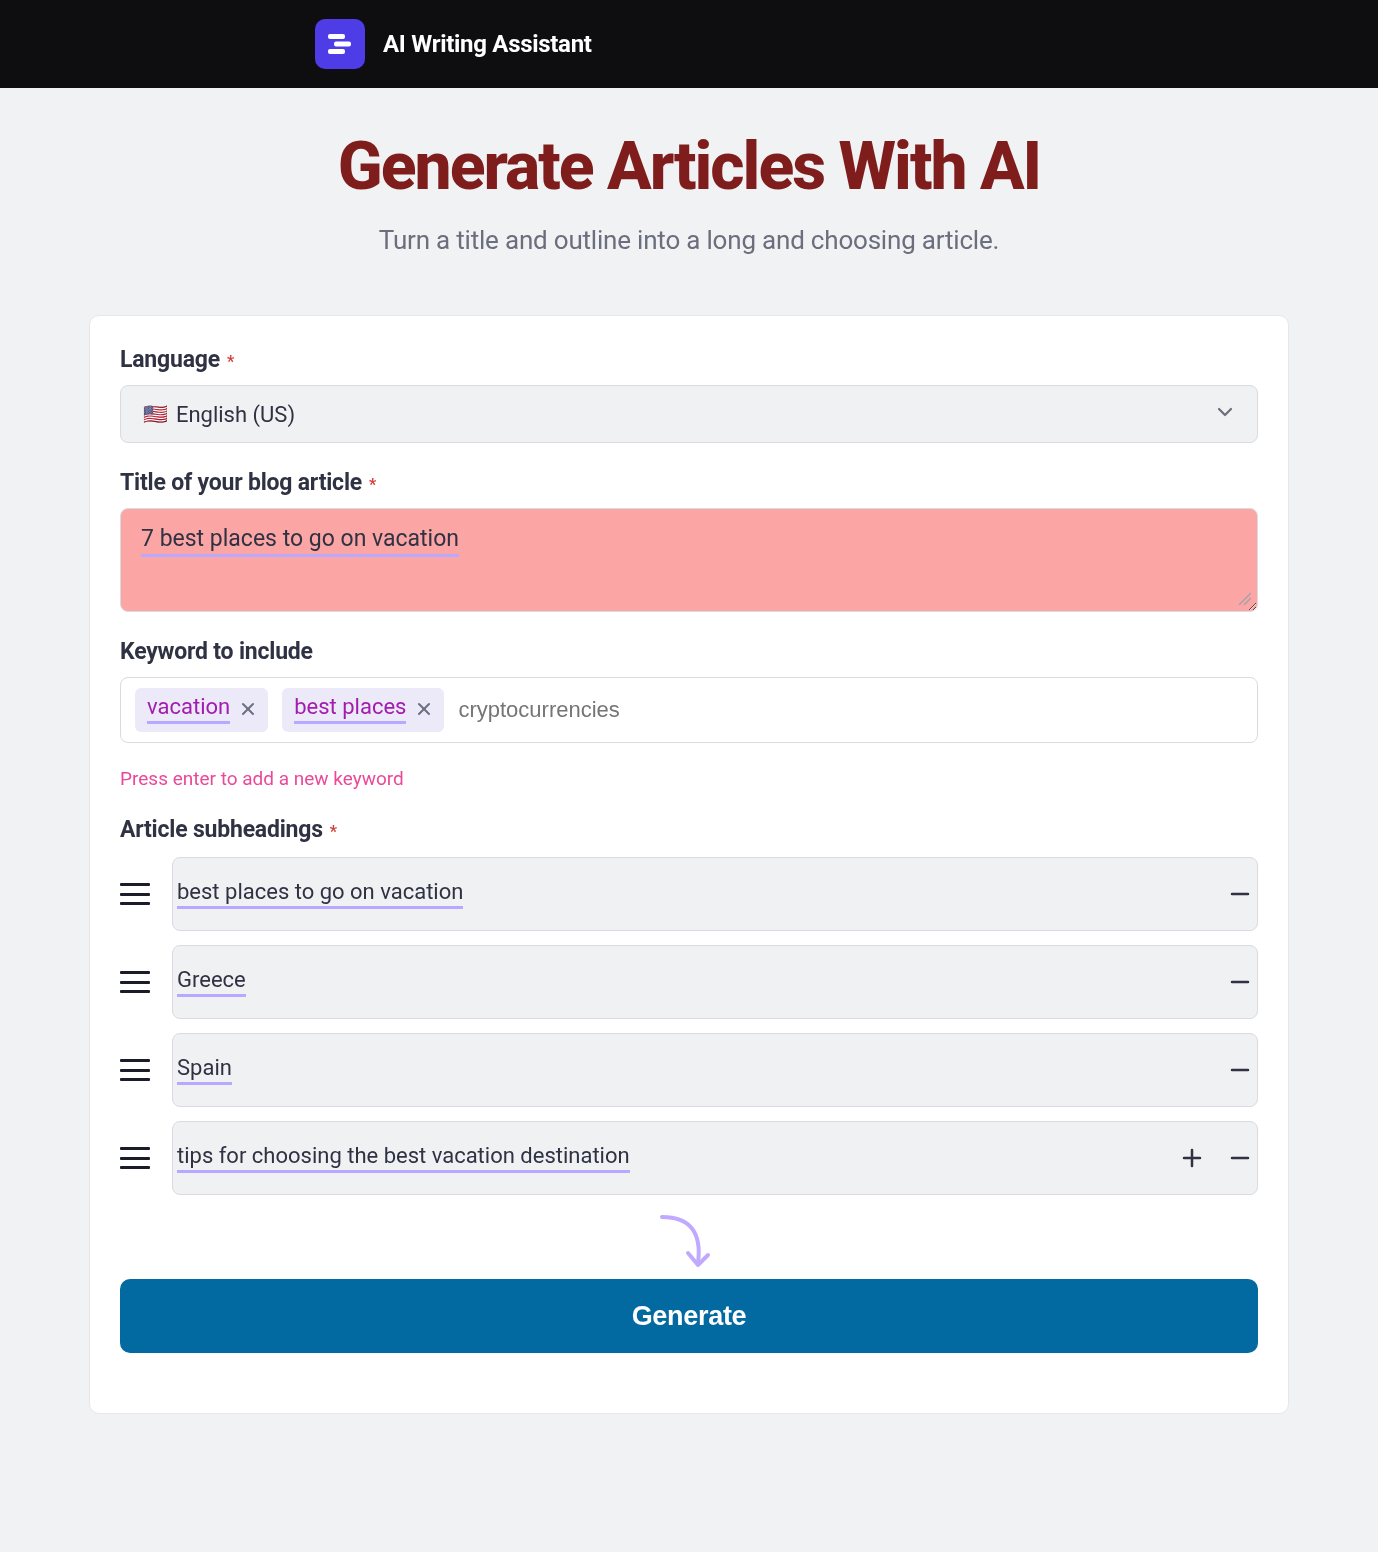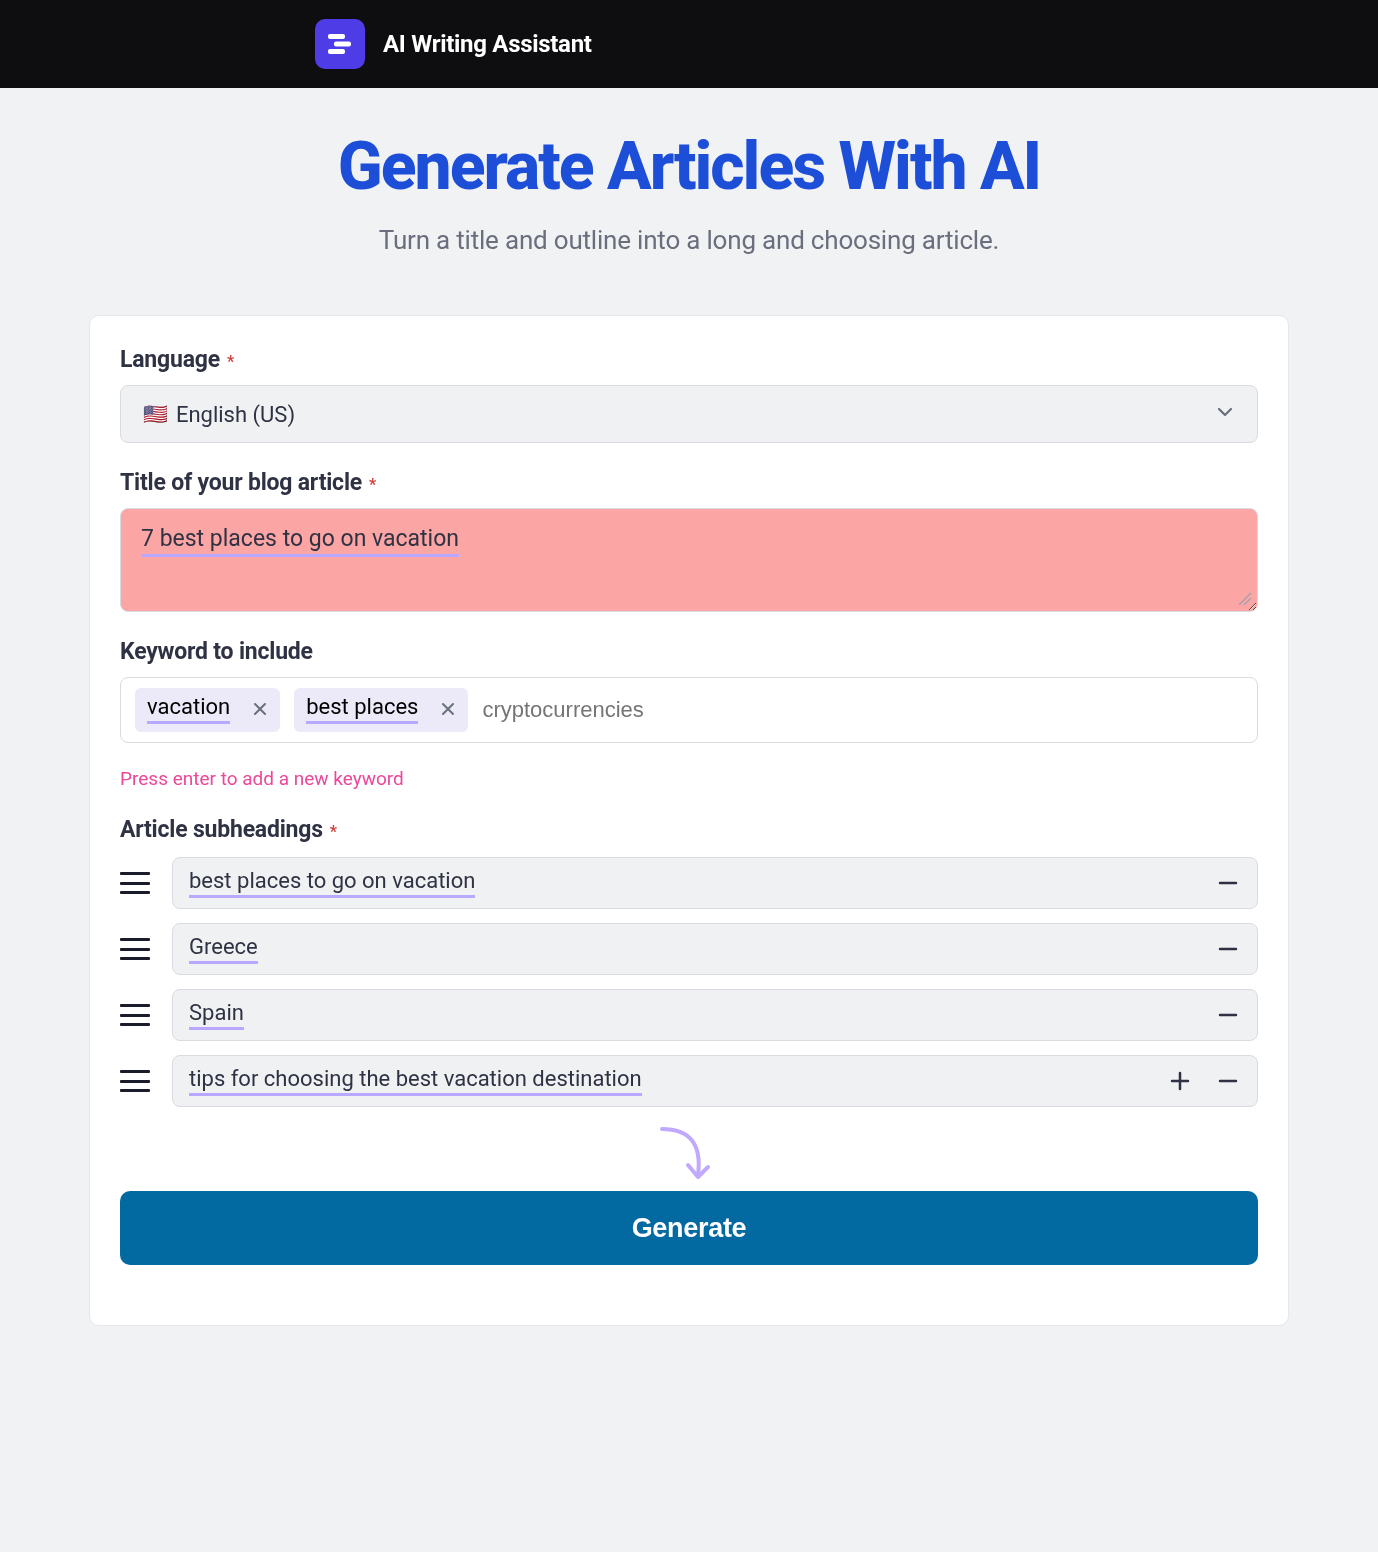--- a/index.html
+++ b/index.html
@@ -1,41 +1,41 @@
 <!DOCTYPE html>
 <html><head>
   <meta charset="utf-8">
   <style>
     * { margin:0; padding:0; box-sizing:border-box; }
     body { font-family:-apple-system,BlinkMacSystemFont,"Segoe UI",Roboto,Helvetica,Arial,sans-serif; background:#f1f2f4; width:1378px; height:1552px; overflow:hidden; }
     .topbar { background:#0e0e11; height:88px; display:flex; align-items:center; padding-left:315px; gap:18px; }
     .logo-box { width:50px; height:50px; background:#4e3ce6; border-radius:10px; display:flex; align-items:center; justify-content:center; }
     .app-title { color:#fff; font-size:24px; font-weight:700; letter-spacing:-0.3px; }
     .page { width:100%; padding-top:40px; }
-    .h1 { text-align:center; font-size:66px; font-weight:800; letter-spacing:-2px; color:#1d4ed8; }
+    .h1 { text-align:center; font-size:66px; font-weight:800; letter-spacing:-2px; color:#7f1d1d; }
     .subtitle { text-align:center; font-size:26px; color:#6a6e7d; margin-top:20px; letter-spacing:-0.2px; }
     .card { background:#fff; width:1200px; margin:60px auto 0; border-radius:10px; border:1px solid #e6e7eb; padding:30px; }
     .field-block { margin-bottom:26px; }
     .lbl { font-size:23px; font-weight:700; color:#2f3243; letter-spacing:-0.2px; }
     .req { color:#d43f3a; font-weight:700; margin-left:3px; }
     .select-row { margin-top:12px; background:#f0f1f3; border:1px solid #d9dbe1; border-radius:8px; height:58px; display:flex; align-items:center; padding:0 22px; position:relative; }
     .select-text { font-size:22px; color:#2f3243; }
     .chevron { position:absolute; right:22px; color:#6a6e7d; }
     .textarea-box { margin-top:12px; background:#fca5a5; border:1px solid #d9dbe1; border-radius:8px; height:104px; padding:16px 20px; font-size:23px; color:#2f3243; position:relative; resize:both; overflow:hidden; }
     .resize-handle { position:absolute; right:6px; bottom:6px; width:14px; height:14px; }
     .underline { border-bottom:3px solid #b9a8ff; padding-bottom:2px; display:inline; }
     .kw-box { margin-top:12px; background:#fff; border:1px solid #d9dbe1; border-radius:8px; min-height:58px; display:flex; align-items:center; padding:10px 14px; gap:14px; flex-wrap:wrap; }
-    .chip { background:#eceaf9; border-radius:6px; padding:6px 12px 8px 12px; display:flex; align-items:center; gap:22px; font-size:22px; color:#000000; }
+    .chip { background:#eceaf9; border-radius:6px; padding:6px 12px 8px 12px; display:flex; align-items:center; gap:10px; font-size:22px; color:#a21caf; }
     .chip .x { color:#6a6e7d; cursor:pointer; display:flex; align-items:center; }
     .kw-input { border:none; outline:none; font-size:22px; color:#9aa0ac; background:transparent; flex:1; }
     .hint { font-size:19px; color:#ec4899; margin-top:24px; }
     .sub-row { display:flex; align-items:center; gap:22px; margin-bottom:14px; }
     .drag-icon { width:30px; height:22px; display:flex; flex-direction:column; justify-content:space-between; }
     .drag-icon span { display:block; height:3px; background:#1a1c2a; border-radius:1px; }
-    .sub-field { flex:1; background:#f0f1f3; border:1px solid #d9dbe1; border-radius:8px; height:52px; display:flex; align-items:center; padding:0 16px; position:relative; font-size:22px; color:#2f3243; }
+    .sub-field { flex:1; background:#f0f1f3; border:1px solid #d9dbe1; border-radius:8px; height:74px; display:flex; align-items:center; padding:0 4px; position:relative; font-size:22px; color:#2f3243; }
     .minus,.plus { width:26px; height:26px; color:#2f3243; cursor:pointer; display:flex; align-items:center; justify-content:center; }
     .actions-right { margin-left:auto; display:flex; align-items:center; gap:22px; }
     .arrow-wrap { display:flex; justify-content:center; margin-top:6px; height:70px; }
     .gen-btn { width:100%; background:#0369a1; color:#fff; font-size:27px; font-weight:600; border:none; border-radius:10px; height:74px; cursor:pointer; letter-spacing:-0.3px; }
   </style>
 </head>
 <body>
 
 <div class="topbar">
   <div class="logo-box">

